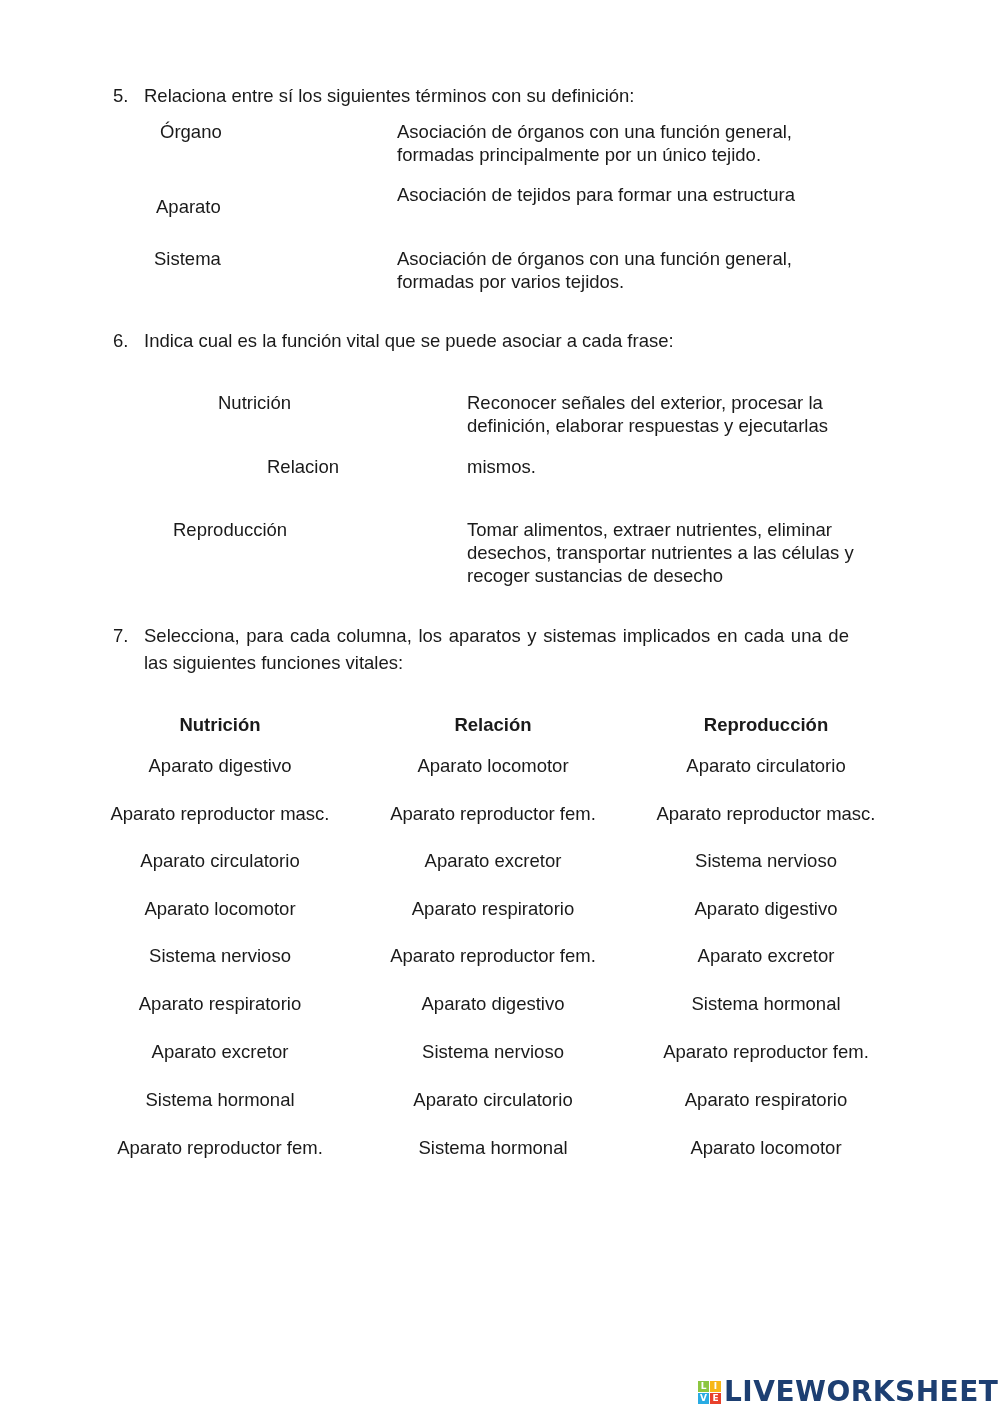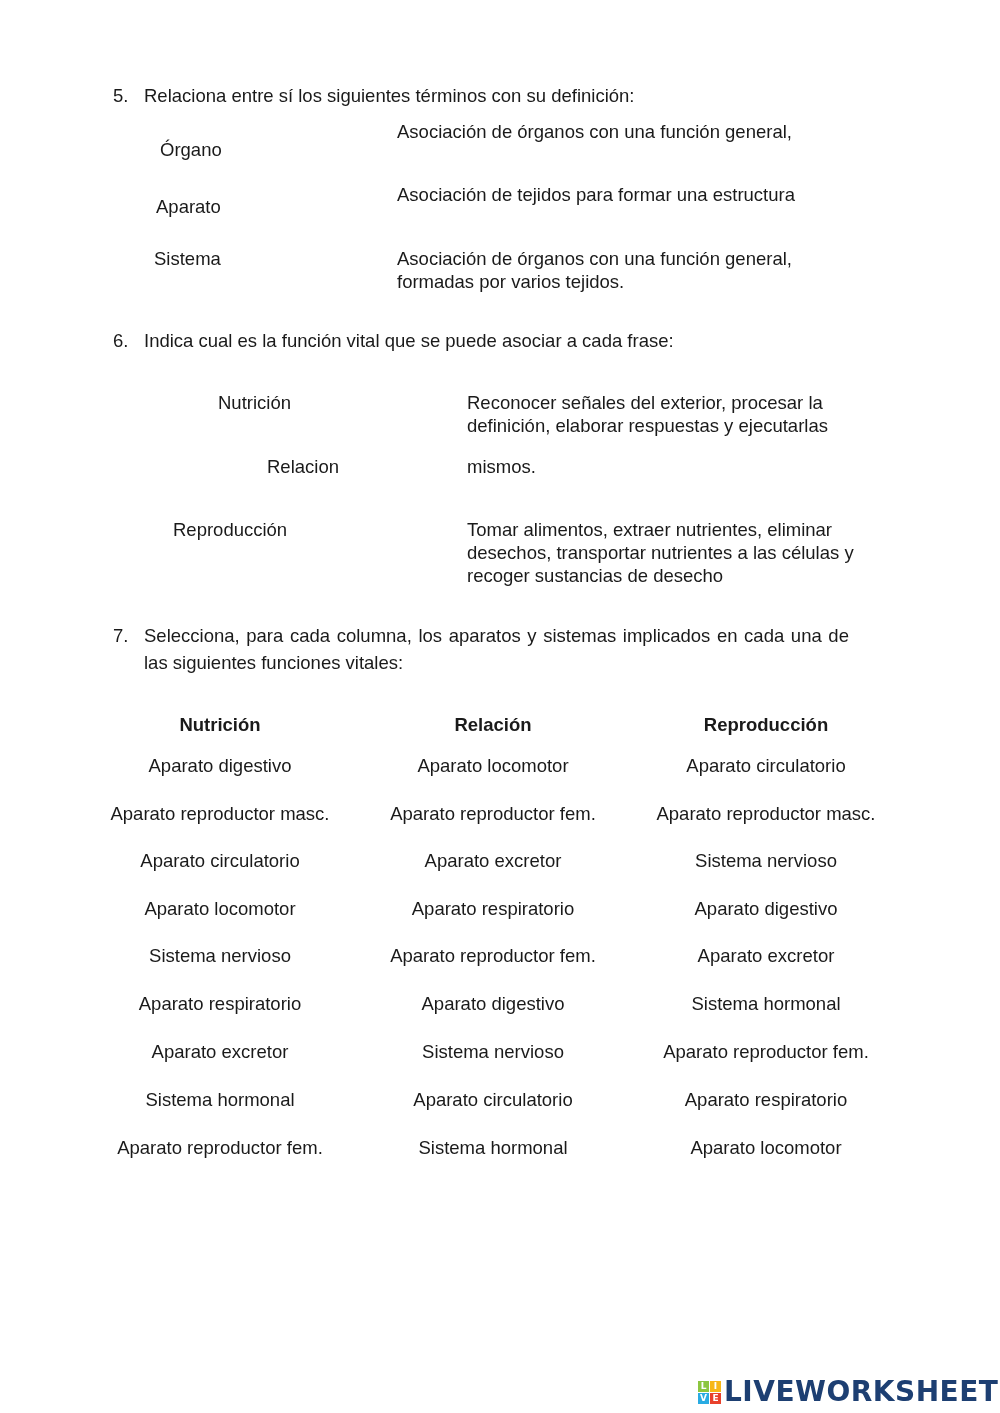--- a/index.html
+++ b/index.html
@@ -18,26 +18,27 @@
     .logo-sq { font-size: 9px; font-weight: bold; color: #fff; display: flex; align-items: center; justify-content: center; font-family: "DejaVu Sans", sans-serif; }
     .logo-text { font-family: "DejaVu Sans", sans-serif; font-weight: bold; font-size: 28px; color: #1d3f72; letter-spacing: 0.5px; line-height: 28px; }
   </style>
 </head>
 <body>
 
 <div>
   <span class="q-num abs" style="left:113px; top:85px;">5.</span>
   <span class="abs" style="left:144px; top:85px;">Relaciona entre sí los siguientes términos con su definición:</span>
 
-  <span class="term abs" style="left:160px; top:139px;">Órgano</span>
+  <span class="term abs" style="left:160px; top:121px;">Órgano</span>
   <span class="term abs" style="left:156px; top:196px;">Aparato</span>
   <span class="term abs" style="left:154px; top:248px;text-align:center;">Sistema</span>
 
   <div class="def abs" style="left:397px; top:120px;">
     <div>Asociación de órganos con una función general,</div>
+    <div>formadas principalmente por un único tejido.</div>
   </div>
   <div class="def abs" style="left:397px; top:183px;">
     <div>Asociación de tejidos para formar una estructura</div>
   </div>
   <div class="def abs" style="left:397px; top:247px;">
     <div>Asociación de órganos con una función general,</div>
     <div>formadas por varios tejidos.</div>
   </div>
 </div>
 

